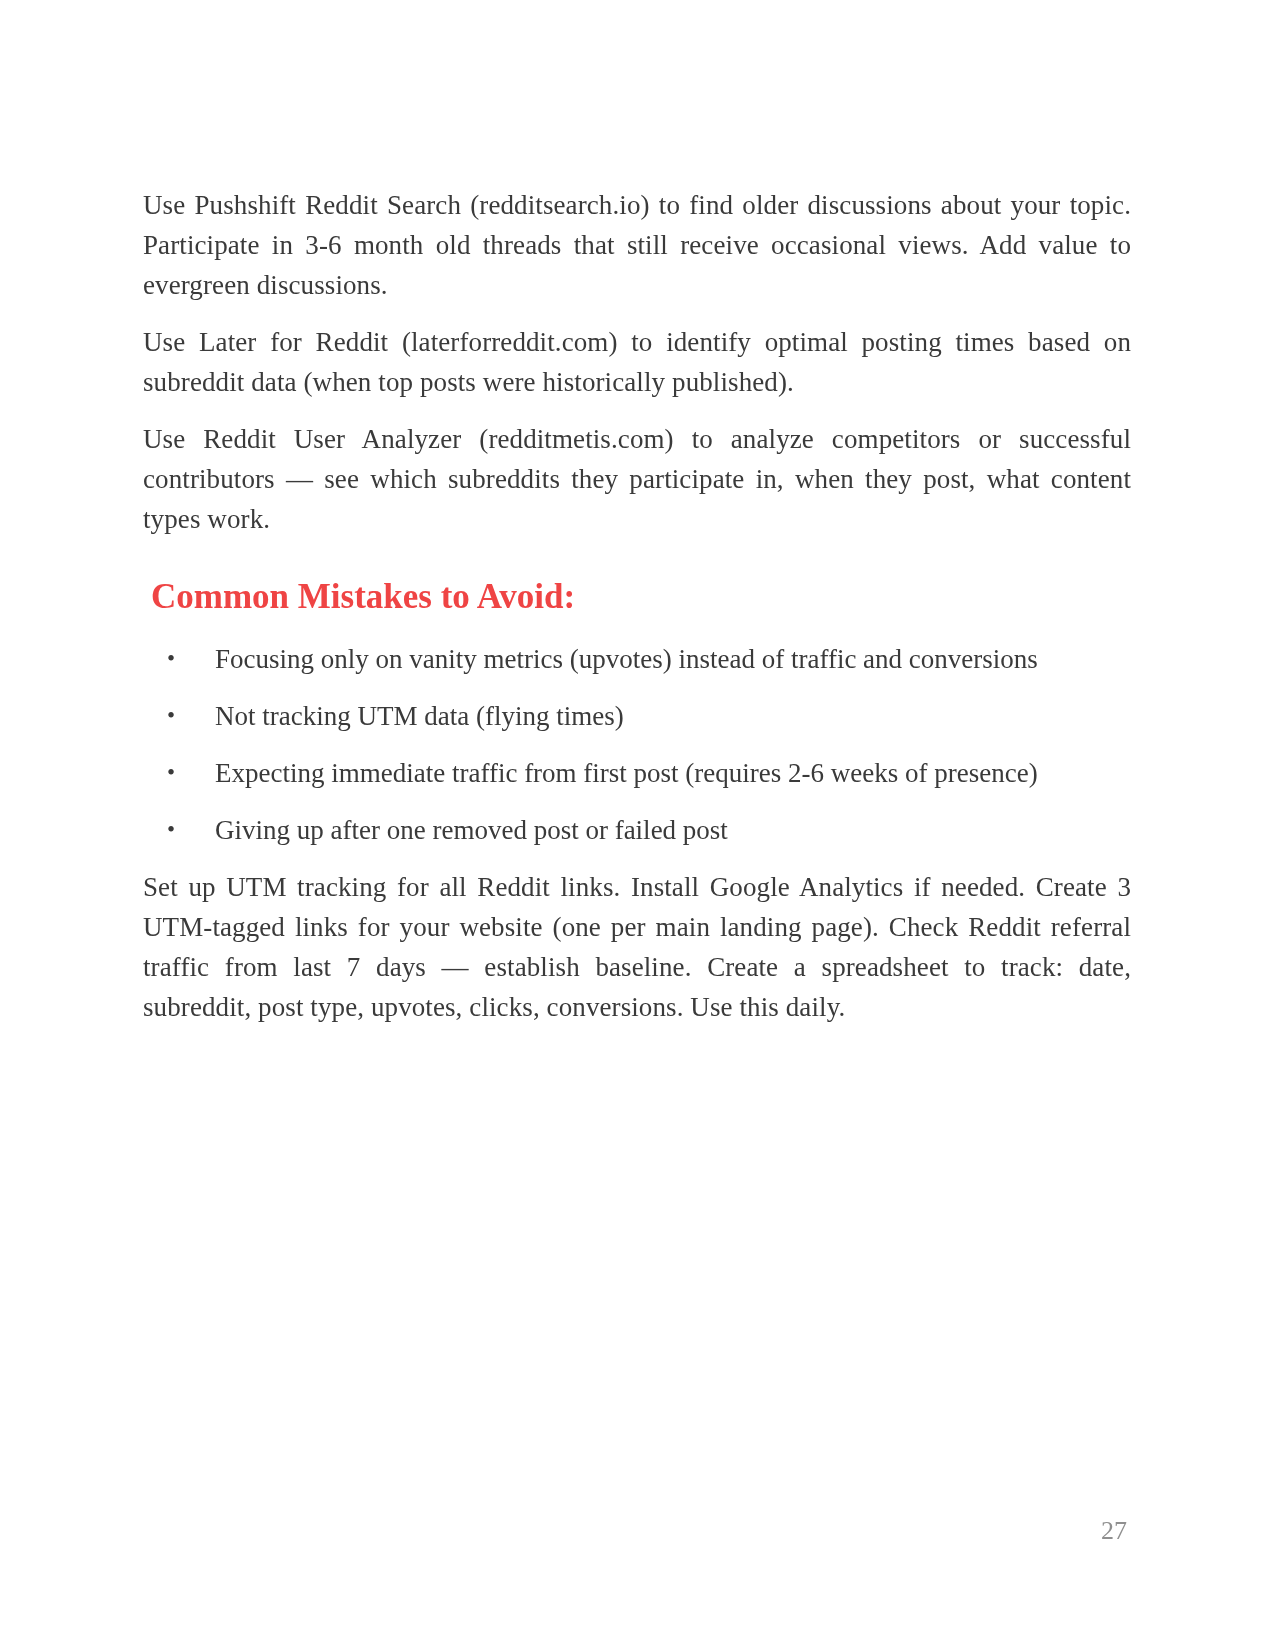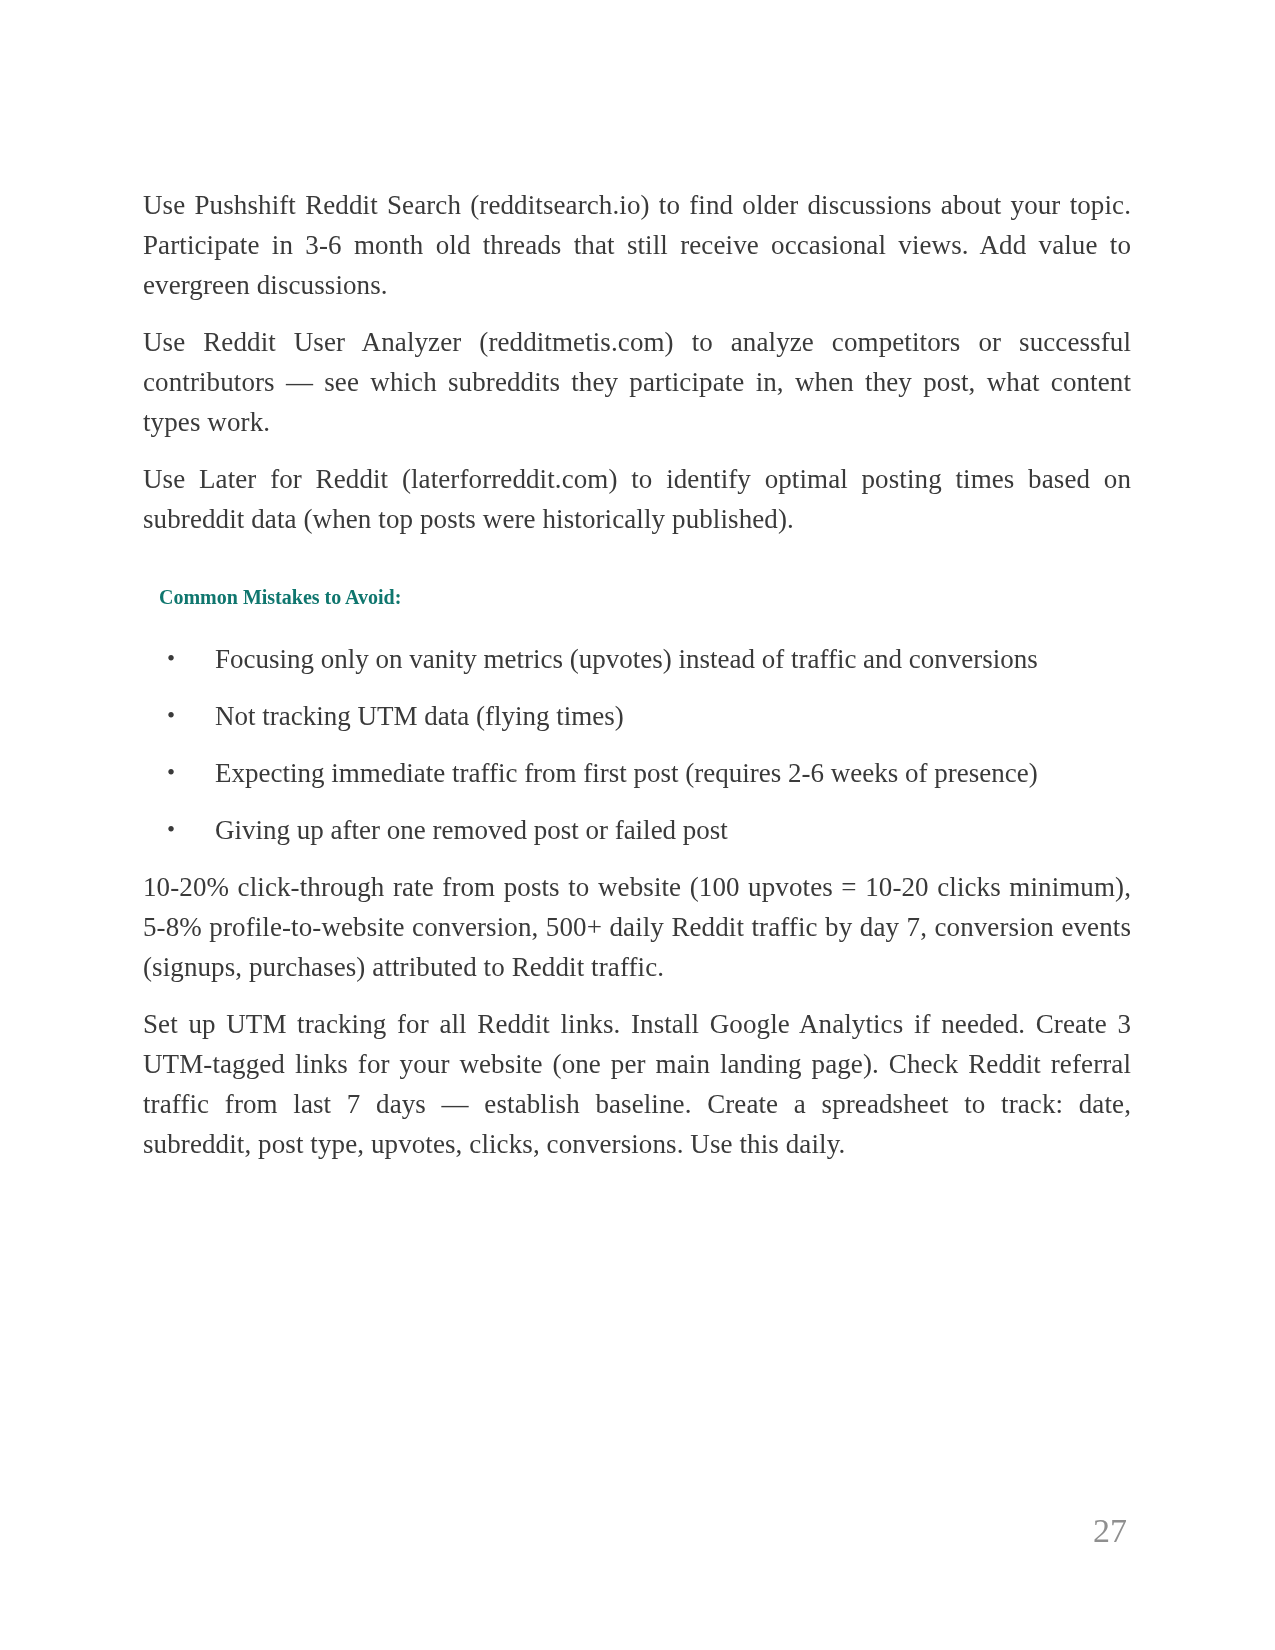--- a/index.html
+++ b/index.html
@@ -24,25 +24,25 @@
   }
   p.body {
     margin: 0 0 17px 0;
     font-size: 27px;
     line-height: 40px;
     text-align: justify;
     color: #3a3a3a;
     letter-spacing: 0.1px;
   }
   h2.heading {
-    margin: 38px 0 22px 16px;
-    font-size: 20px;
+    margin: 38px 0 22px 8px;
+    font-size: 35px;
     line-height: 40px;
     font-weight: bold;
-    color: #0f766e;
+    color: #ef4444;
   }
   ul.bullets {
     list-style: none;
     margin: 0 0 10px 0;
     padding: 0;
   }
   li.bullet-item {
     display: flex;
     align-items: flex-start;
     margin: 0 0 17px 0;
@@ -59,36 +59,36 @@
     color: #3a3a3a;
   }
   .bullet-text {
     flex: 1 1 auto;
     margin-left: 34px;
   }
   .page-number {
     position: absolute;
     top: 1516px;
     right: 148px;
-    font-size: 34px;
+    font-size: 26px;
     line-height: 30px;
     color: #8f8f8f;
   }
 </style>
 </head>
 <body>
 
 <div class="page">
   <div class="content">
 
     <p class="body">Use Pushshift Reddit Search (redditsearch.io) to find older discussions about your topic. Participate in 3-6 month old threads that still receive occasional views. Add value to evergreen discussions.</p>
 
+    <p class="body">Use Later for Reddit (laterforreddit.com) to identify optimal posting times based on subreddit data (when top posts were historically published).</p>
+
     <p class="body">Use Reddit User Analyzer (redditmetis.com) to analyze competitors or successful contributors — see which subreddits they participate in, when they post, what content types work.</p>
-
-    <p class="body">Use Later for Reddit (laterforreddit.com) to identify optimal posting times based on subreddit data (when top posts were historically published).</p>
 
     <h2 class="heading">Common Mistakes to Avoid:</h2>
 
     <ul class="bullets">
       <li class="bullet-item">
         <span class="bullet-marker">•</span>
         <span class="bullet-text">Focusing only on vanity metrics (upvotes) instead of traffic and conversions</span>
       </li>
       <li class="bullet-item">
         <span class="bullet-marker">•</span>
@@ -98,21 +98,20 @@
         <span class="bullet-marker">•</span>
         <span class="bullet-text">Expecting immediate traffic from first post (requires 2-6 weeks of presence)</span>
       </li>
       <li class="bullet-item">
         <span class="bullet-marker">•</span>
         <span class="bullet-text">Giving up after one removed post or failed post</span>
       </li>
     </ul>
 
 
-    <p class="body">10-20% click-through rate from posts to website (100 upvotes = 10-20 clicks minimum), 5-8% profile-to-website conversion, 500+ daily Reddit traffic by day 7, conversion events (signups, purchases) attributed to Reddit traffic.</p>
 
 
     <p class="body">Set up UTM tracking for all Reddit links. Install Google Analytics if needed. Create 3 UTM-tagged links for your website (one per main landing page). Check Reddit referral traffic from last 7 days — establish baseline. Create a spreadsheet to track: date, subreddit, post type, upvotes, clicks, conversions. Use this daily.</p>
 
   </div>
 
   <div class="page-number">27</div>
 </div>
 
 </body></html>

